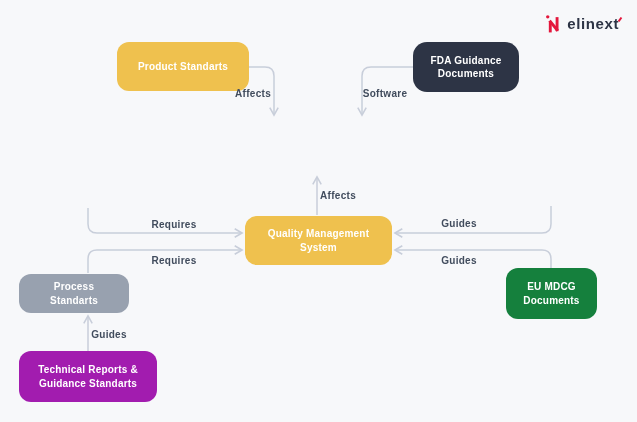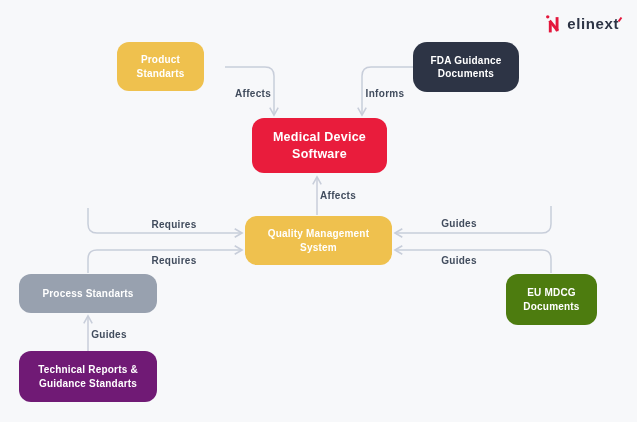--- a/index.html
+++ b/index.html
@@ -67,52 +67,49 @@
     <path d="M225,67 H265 Q274,67 274,76 V114" marker-end="url(#arrow)"></path>
     <path d="M414,67 H371 Q362,67 362,76 V114" marker-end="url(#arrow)"></path>
     <path d="M317,215 V178" marker-end="url(#arrow)"></path>
     <path d="M88,208 V224 Q88,233 97,233 H241" marker-end="url(#arrow)"></path>
     <path d="M88,273 V259 Q88,250 97,250 H241" marker-end="url(#arrow)"></path>
     <path d="M551,206 V224 Q551,233 542,233 H396" marker-end="url(#arrow)"></path>
     <path d="M551,273 V259 Q551,250 542,250 H396" marker-end="url(#arrow)"></path>
     <path d="M88,351 V317" marker-end="url(#arrow)"></path>
   </svg>
 
-  <div class="node" style="left: 117px; top: 42px; width: 87px; height: 49px; padding: 4px 16px; background: rgb(239, 193, 78);">
+  <div class="node" style="left: 117px; top: 42px; width: 132px; height: 49px; padding: 4px 16px; background: rgb(239, 193, 78);">
     <span>Product Standarts</span>
   </div>
 
   <div class="node" style="left: 413px; top: 42px; width: 106px; height: 50px; padding: 4px 12px; background: rgb(45, 52, 69); border-radius: 14px;">
     <span>FDA Guidance Documents</span>
   </div>
 
-  <div class="node node-lg" style="left: 252px; top: 118px; width: 135px; height: 55px; padding: 4px 14px; background: rgb(233, 28, 60);">
-    <span>Medical Device Software</span>
-  </div>
 
 
 
   <div class="node" style="left: 245px; top: 216px; width: 147px; height: 49px; padding: 8px 18px; background: rgb(239, 193, 78);">
     <span>Quality Management System</span>
   </div>
 
-  <div class="node" style="left: 506px; top: 274px; width: 91px; height: 51px; padding: 4px 14px; background: #4d7c0f;">
+  <div class="node" style="left: 506px; top: 268px; width: 91px; height: 51px; padding: 4px 14px; background: #15803d;">
     <span>EU MDCG Documents</span>
   </div>
 
-  <div class="node" style="left: 19px; top: 274px; width: 138px; height: 39px; padding: 4px 12px; background: rgb(152, 161, 175);">
+  <div class="node" style="left: 19px; top: 274px; width: 110px; height: 39px; padding: 4px 12px; background: rgb(152, 161, 175);">
     <span>Process Standarts</span>
   </div>
 
-  <div class="node" style="left: 19px; top: 351px; width: 138px; height: 51px; padding: 4px 10px; background: #701a75;">
+  <div class="node" style="left: 19px; top: 351px; width: 138px; height: 51px; padding: 4px 10px; background: #a21caf;">
     <span>Technical Reports &amp; Guidance Standarts</span>
   </div>
 
   <span class="edge-label" style="left:253px;top:93px;">Affects</span>
-  <span class="edge-label" style="left:385px;top:93px;">Informs</span>
+  <span class="edge-label" style="left:385px;top:93px;">Software</span>
   <span class="edge-label" style="left:338px;top:195px;">Affects</span>
   <span class="edge-label" style="left:174px;top:224px;">Requires</span>
   <span class="edge-label" style="left:174px;top:260px;">Requires</span>
   <span class="edge-label" style="left:459px;top:223px;">Guides</span>
   <span class="edge-label" style="left:459px;top:260px;">Guides</span>
   <span class="edge-label" style="left:109px;top:334px;">Guides</span>
 
   <div class="logo">
     <svg width="17" height="21" viewBox="0 0 20 24">
       <circle cx="3.2" cy="4.2" r="2" fill="#E4173C"></circle>

